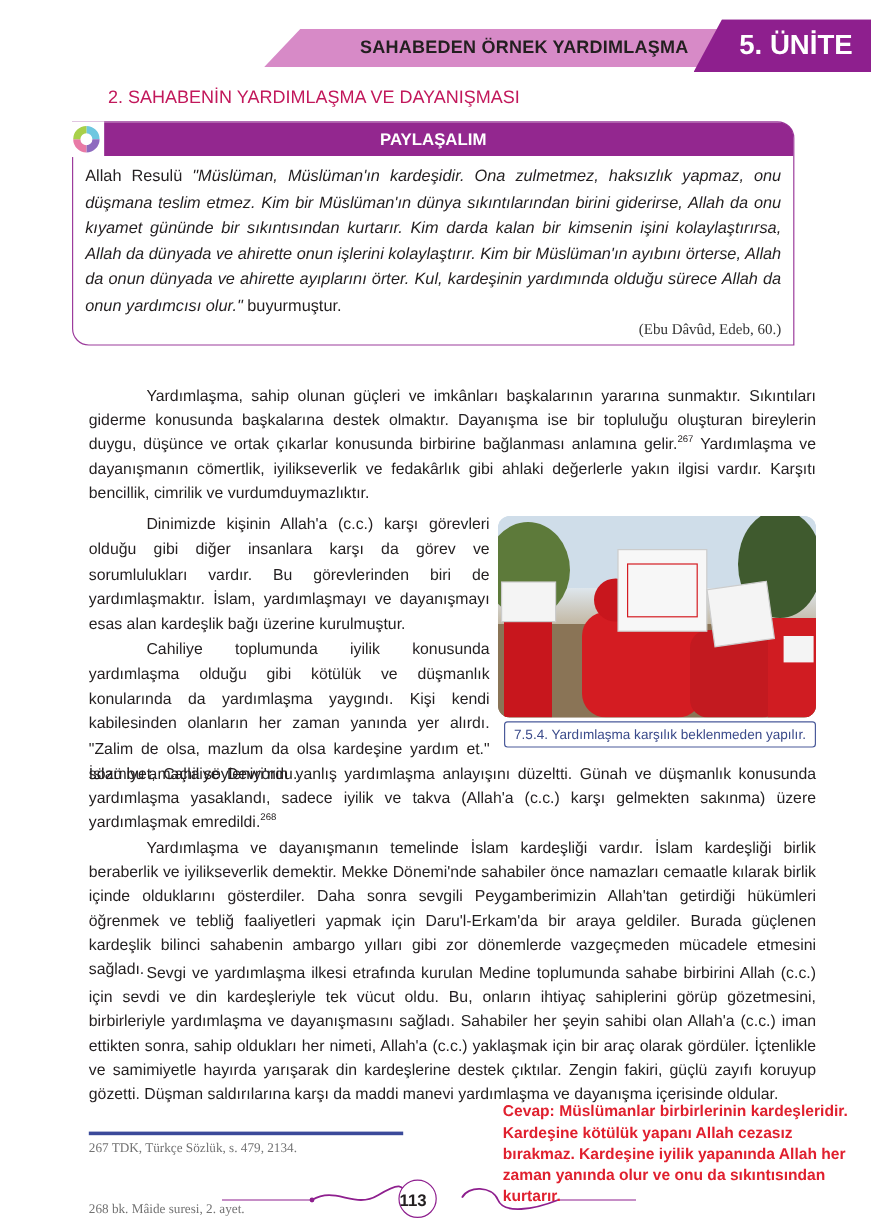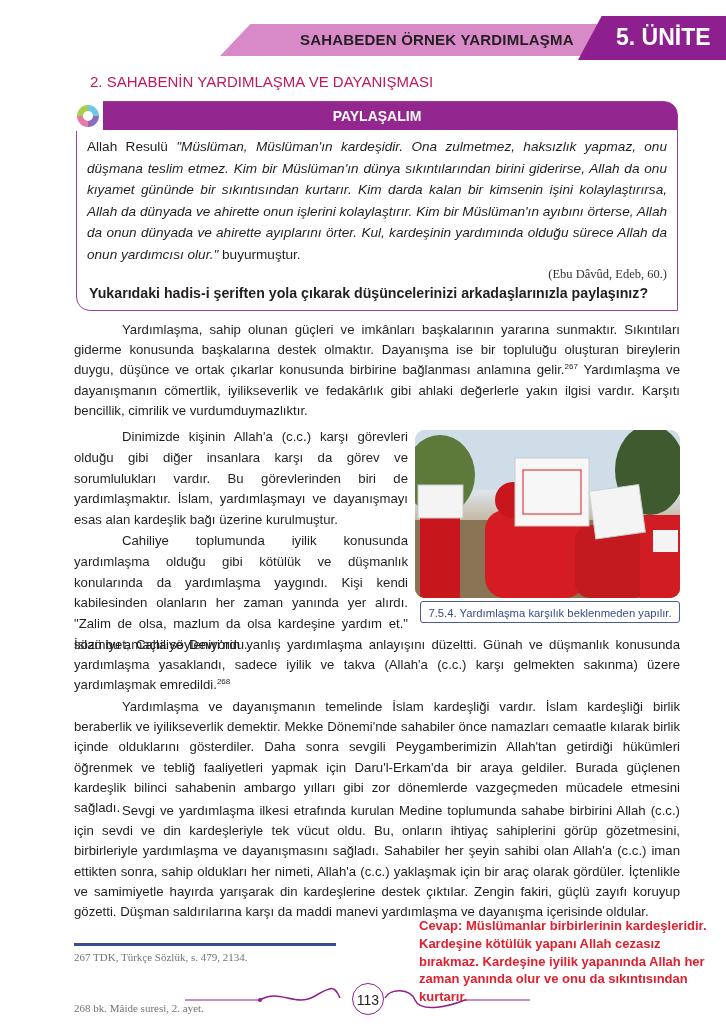--- a/index.html
+++ b/index.html
@@ -5,40 +5,40 @@
   html, body { margin:0; padding:0; }
   body { width:726px; height:1024px; background:#ffffff; position:relative; overflow:hidden;
          font-family:"Liberation Sans", sans-serif; color:#231f20; }
   .hdr-band { position:absolute; left:220px; top:24px; width:380px; height:32px; background:#d78ac7;
               clip-path:polygon(8% 0,100% 0,100% 100%,0 100%); }
   .hdr-title { position:absolute; left:300px; top:31px; font-size:15px; font-weight:bold; color:#231f20; letter-spacing:0.2px; }
   .hdr-unit { position:absolute; left:578px; top:16px; width:148px; height:44px; background:#8e1f8e;
               clip-path:polygon(16% 0,100% 0,100% 100%,0 100%); }
   .hdr-unit-text { position:absolute; left:616px; top:24px; font-size:23px; font-weight:bold; color:#ffffff; }
   .sec-title { position:absolute; left:90px; top:73px; font-size:15px; font-weight:normal; color:#c2185b; }
-  .box { position:absolute; left:76px; top:101px; width:602px; height:210px; border:1.5px solid #9c3c9c;
+  .box { position:absolute; left:60px; top:101px; width:602px; height:187px; border:1.5px solid #9c3c9c;
          border-radius:0 14px 0 14px; box-sizing:border-box; }
   .box-head { position:absolute; left:0; top:0; right:0; height:28px; background:#93278f; border-radius:0 12px 0 0;
               color:#fff; font-weight:bold; font-size:14px; text-align:center; line-height:28px; }
   .box-icon { position:absolute; left:-4px; top:-1px; width:30px; height:30px; }
   .box-body { position:absolute; left:10px; top:34px; right:10px; font-size:13.6px; line-height:21.5px; text-align:justify; }
   .box-body i { font-style:italic; }
   .box-source { position:absolute; right:10px; top:165px; font-family:"Liberation Serif", serif; font-size:12.5px; color:#333; }
   .box-question { position:absolute; left:12px; top:183px; font-size:14.2px; font-weight:bold; }
   .para { position:absolute; font-size:13.2px; line-height:20.2px; text-align:justify; }
   .para .ind { display:inline-block; width:48px; }
   sup { font-size:8px; line-height:0; }
   .photo { position:absolute; left:415px; top:430px; width:265px; height:168px; border-radius:10px; overflow:hidden;
            background:linear-gradient(180deg,#c8d8e6 0%,#dfe8ef 35%,#b9a88b 60%,#8d7a61 100%); }
   .caption { position:absolute; left:420px; top:601px; width:260px; height:22px; border:1.2px solid #4a5a9a; border-radius:3px;
              font-size:11.3px; color:#3a4a8a; line-height:22px; text-align:center; box-sizing:border-box; }
   .fn-line { position:absolute; left:74px; top:943px; width:262px; height:3px; background:#3b4a9a; }
   .fn { position:absolute; left:74px; font-family:"Liberation Serif", serif; font-size:11px; color:#737373; }
-  .page-num { position:absolute; left:352px; top:983px; width:32px; height:32px; border:1.5px solid #8e1f8e; border-radius:50%;
-              text-align:center; line-height:32px; font-weight:normal; font-size:14px; box-sizing:border-box; background:#fff; }
+  .page-num { position:absolute; left:332px; top:983px; width:32px; height:32px; border:1.5px solid #8e1f8e; border-radius:50%;
+              text-align:left; line-height:32px; font-weight:bold; font-size:14px; box-sizing:border-box; background:#fff; }
   .answer { position:absolute; left:419px; top:917px; width:300px; font-size:13px; line-height:17.8px; font-weight:bold; color:#e0202e; }
 </style>
 </head>
 <body>
 
 <div class="hdr-band"></div>
 <div class="hdr-title">SAHABEDEN ÖRNEK YARDIMLAŞMA</div>
 <div class="hdr-unit"></div>
 <div class="hdr-unit-text">5. ÜNİTE</div>
 
@@ -50,21 +50,20 @@
     <rect x="0" y="0" width="30" height="30" fill="#ffffff"></rect>
     <path d="M15 4 A11 11 0 0 1 26 15 L20 15 A5 5 0 0 0 15 10 Z" fill="#6fc7e0"></path>
     <path d="M26 15 A11 11 0 0 1 15 26 L15 20 A5 5 0 0 0 20 15 Z" fill="#8e6bbf"></path>
     <path d="M15 26 A11 11 0 0 1 4 15 L10 15 A5 5 0 0 0 15 20 Z" fill="#e87aa6"></path>
     <path d="M4 15 A11 11 0 0 1 15 4 L15 10 A5 5 0 0 0 10 15 Z" fill="#a8d04a"></path>
   </svg>
   <div class="box-body">
     <span>Allah Resulü </span><i>"Müslüman, Müslüman'ın kardeşidir. Ona zulmetmez, haksızlık yapmaz, onu düşmana teslim etmez. Kim bir Müslüman'ın dünya sıkıntılarından birini giderirse, Allah da onu kıyamet gününde bir sıkıntısından kurtarır. Kim darda kalan bir kimsenin işini kolaylaştırırsa, Allah da dünyada ve ahirette onun işlerini kolaylaştırır. Kim bir Müslüman'ın ayıbını örterse, Allah da onun dünyada ve ahirette ayıplarını örter. Kul, kardeşinin yardımında olduğu sürece Allah da onun yardımcısı olur."</i><span> buyurmuştur.</span>
   </div>
   <div class="box-source">(Ebu Dâvûd, Edeb, 60.)</div>
-  <div class="box-question">Yukarıdaki hadis-i şeriften yola çıkarak düşüncelerinizi arkadaşlarınızla paylaşınız?</div>
 </div>
 
 <div class="para" style="left:74px; top:320px; width:606px;">
   <span class="ind"></span><span>Yardımlaşma, sahip olunan güçleri ve imkânları başkalarının yararına sunmaktır. Sıkıntıları giderme konusunda başkalarına destek olmaktır. Dayanışma ise bir topluluğu oluşturan bireylerin duygu, düşünce ve ortak çıkarlar konusunda birbirine bağlanması anlamına gelir.</span><sup>267</sup><span> Yardımlaşma ve dayanışmanın cömertlik, iyilikseverlik ve fedakârlık gibi ahlaki değerlerle yakın ilgisi vardır. Karşıtı bencillik, cimrilik ve vurdumduymazlıktır.</span>
 </div>
 
 <div class="para" style="left:74px; top:427px; width:334px; line-height:20.8px;">
   <span class="ind"></span><span>Dinimizde kişinin Allah'a (c.c.) karşı görevleri olduğu gibi diğer insanlara karşı da görev ve sorumlulukları vardır. Bu görevlerinden biri de yardımlaşmaktır. İslam, yardımlaşmayı ve dayanışmayı esas alan kardeşlik bağı üzerine kurulmuştur.</span>
 </div>
 

